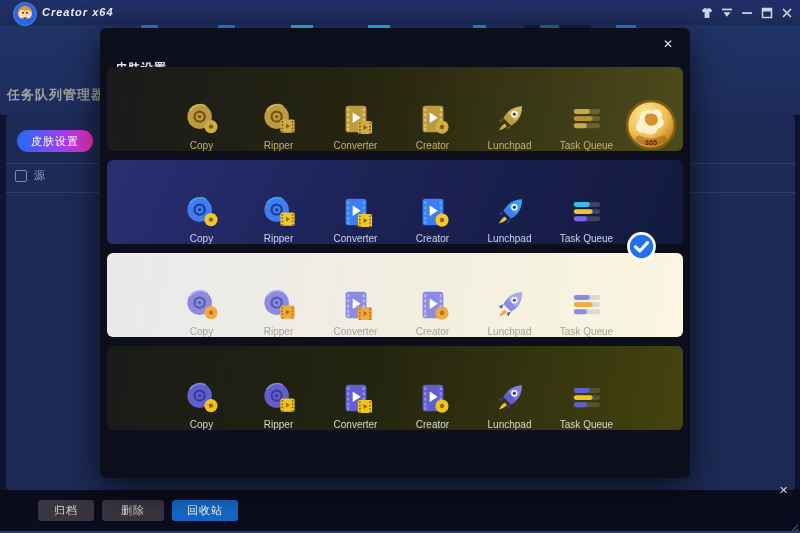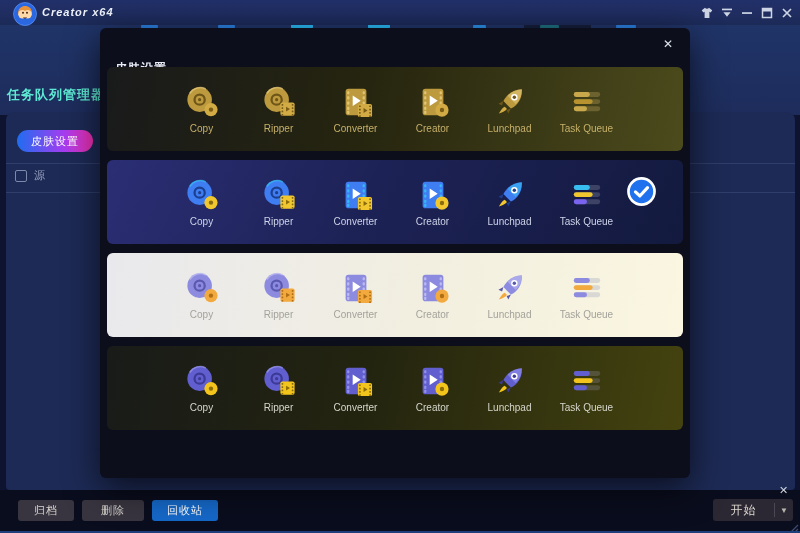--- a/index.html
+++ b/index.html
@@ -16,52 +16,52 @@
   .win-controls { position:absolute; right:7px; top:7px; display:flex; gap:8px; align-items:center; }
   .win-controls span { width:12px; height:12px; display:inline-flex; align-items:center; justify-content:center; cursor:pointer; }
 
   
   .navarea { position:absolute; left:0; top:25px; width:800px; height:90px;
     background:linear-gradient(180deg,#203468,#1d2c5b); z-index:1; }
   .nav-tab-dark { position:absolute; left:524px; top:0; width:67px; height:28px; background:#151e3c; z-index:2; }
   .peek { position:absolute; border-radius:8px 8px 2px 2px; z-index:3; }
 
   
-  .section-title { position:absolute; left:7px; top:86px; font-size:13px; font-weight:bold; color:#5eead4; z-index:2; letter-spacing:1px; }
+  .section-title { position:absolute; left:7px; top:86px; font-size:13px; font-weight:bold; color:#a3a3a3; z-index:2; letter-spacing:1px; }
   .panel { position:absolute; left:6px; top:112px; width:789px; height:378px;
     background:#1d2a55; border-radius:8px 8px 4px 4px; z-index:1; }
   .panel .hline { position:absolute; left:0; width:100%; height:1px; background:rgba(135,155,205,0.18); }
   .pill { position:absolute; left:17px; top:130px; width:76px; height:22px; border-radius:11px;
     background:linear-gradient(90deg,#1f6df0,#a63cf0 62%,#ef2fb0); color:#fff; font-size:11px;
     display:flex; align-items:center; justify-content:center; z-index:2; cursor:pointer; letter-spacing:1px; }
   .src-row { position:absolute; left:15px; top:168px; display:flex; align-items:center; gap:7px; z-index:2; }
   .src-row .cb { width:12px; height:12px; border:1px solid #7d88ac; border-radius:2px; background:transparent; cursor:pointer; }
   .src-row .src-label { font-size:11px; color:#96a0c0; }
 
   
   .bottombar { position:absolute; left:0; top:490px; width:800px; height:43px; background:#0a0d1d; z-index:2; }
   .btn { position:absolute; top:10px; height:21px; border-radius:3px; background:#393540; color:#d9d6d0;
-    font-size:11px; display:flex; align-items:center; justify-content:center; cursor:pointer; letter-spacing:1px; }
+    font-size:11px; display:flex; align-items:center; justify-content:center; cursor:pointer; letter-spacing:1px;margin-left:20px; }
   .btn.blue { background:#1568c8; color:#fff; }
   .start-btn { position:absolute; left:713px; top:9px; width:80px; height:22px; background:#2b2834;
     border-radius:3px; display:flex; align-items:center; cursor:pointer; }
   .start-btn .start-label { flex:1; text-align:center; color:#ddd8cf; font-size:12px; letter-spacing:1px; }
   .start-btn .vdiv { width:1px; height:14px; background:#4c4754; }
   .start-btn .caret { width:18px; text-align:center; color:#b9b5ad; font-size:8px; }
   .notif-close { position:absolute; left:779px; top:-6px; color:#cfd4de; font-size:11px; cursor:pointer; z-index:3; }
   .grip { position:absolute; right:1px; bottom:1px; width:12px; height:12px; cursor:nwse-resize; }
   .bottom-strip { position:absolute; left:0; bottom:0; width:800px; height:2px; background:#1f3e7c; }
 
   
   .dialog { position:absolute; left:100px; top:28px; width:590px; height:450px; background:#0c0e1c;
     border-radius:6px; z-index:5; box-shadow:0 10px 34px rgba(0,0,0,0.65); }
   .dlg-title { position:absolute; left:15px; top:32px; font-size:12px; font-weight:bold; color:#e9ecf4; letter-spacing:1px; }
   .dlg-close { position:absolute; right:13px; top:7px; font-size:12px; color:#dfe3ea; cursor:pointer; padding:2px 4px; }
   .skin-list { position:absolute; left:7px; right:7px; top:39px; display:flex; flex-direction:column; gap:9px; }
-  .skin-row { height:84px; border-radius:6px; display:flex; align-items:flex-start;
+  .skin-row { height:84px; border-radius:6px; display:flex; align-items:flex-end;
     padding-left:56px; padding-right:26px; cursor:pointer; }
   .skin-col { width:77px; display:flex; flex-direction:column; align-items:center; padding-top:18px; }
   .skin-icon { width:34px; height:34px; }
   .skin-icon svg { width:34px; height:34px; display:block; }
   .skin-label { margin-top:4px; font-size:10px; white-space:nowrap; }
   .badge-slot { flex:1; display:flex; align-items:center; justify-content:center; overflow:visible; }
   .badge-365 { width:52px; height:52px; flex-shrink:0; }
   .check-badge { width:29px; height:29px; flex-shrink:0; transform:translateY(17px); }
 </style>
 </head>
@@ -135,25 +135,20 @@
           </svg>
       </span>
     </div>
   </div>
 
   <div class="bottombar">
     <div class="btn" style="left:18px;width:56px;">归档</div>
     <div class="btn" style="left:82px;width:62px;">删除</div>
     <div class="btn blue" style="left:152px;width:66px;text-align:center;">回收站</div>
     <div class="notif-close">✕</div>
-    <div class="start-btn">
-      <span class="start-label">开始</span>
-      <span class="vdiv"></span>
-      <span class="caret">▼</span>
-    </div>
     <div class="grip">
       <svg viewBox="0 0 12 12" width="12" height="12">
         <path d="M11 3 L3 11 M11 7 L7 11 M11 11 L11 11" stroke="#3d4a74" stroke-width="1.3"></path>
       </svg>
     </div>
     <div class="bottom-strip"></div>
   </div>
 
   <div class="dialog">
     <div class="dlg-title">皮肤设置</div>
@@ -270,20 +265,36 @@
                   <rect x="4" y="7.5" width="17" height="5.2" rx="2.6" fill="#c9a84c"></rect>
                   <rect x="4" y="15" width="28" height="5.2" rx="2.6" fill="#6b6230"></rect>
                   <rect x="4" y="15" width="20" height="5.2" rx="2.6" fill="#b7922f"></rect>
                   <rect x="4" y="22.5" width="28" height="5.2" rx="2.6" fill="#6b6230"></rect>
                   <rect x="4" y="22.5" width="14" height="5.2" rx="2.6" fill="#c9a84c"></rect>
                 </svg>
               </div>
               <div class="skin-label" style="color: rgb(198, 176, 106);">Task Queue</div>
             </div>
           </div>
+    <div class="badge-slot">
+            <svg viewBox="0 0 52 52" class="badge-365">
+              <defs>
+                <radialGradient id="g365" cx="38%" cy="30%" r="80%">
+                  <stop offset="0%" stop-color="#fde9a0"></stop>
+                  <stop offset="55%" stop-color="#eebf4e"></stop>
+                  <stop offset="100%" stop-color="#a96a12"></stop>
+                </radialGradient>
+              </defs>
+              <circle cx="26" cy="26" r="24" fill="url(#g365)" stroke="#7d5a14" stroke-width="2.6"></circle>
+              <path d="M14 40 Q26 46 38 40" stroke="#8a4d0c" stroke-width="7" fill="none" opacity="0.4" stroke-linecap="round"></path>
+              <path d="M15 21 C13 14 21 9 27 12 C33 8 39 13 36.5 19 C41 22 38.5 29 33 29.5 C32 35.5 23.5 37.5 19 33.5 C13 35 8.5 28.5 12.5 24.5 C11.5 23 13 21.5 15 21 Z" fill="#fbf0cf"></path>
+              <path d="M20 17.5 C18.5 23 23 27.5 28 26.5 C33.5 25.5 34.5 19 30.5 16 C27 13.8 21 14 20 17.5 Z" fill="#d98f2b"></path>
+              <text x="26" y="45.5" font-size="7.5" font-weight="bold" fill="#7c2208" text-anchor="middle" font-family="Liberation Sans, sans-serif">365</text>
+            </svg>
+          </div>
   </div>
         <div class="skin-row" style="background: linear-gradient(115deg, rgb(43, 46, 116) 0%, rgb(29, 34, 86) 45%, rgb(19, 26, 62) 100%);">
     <div class="cols" style="display:flex;">
             <div class="skin-col">
               <div class="skin-icon">
                 <svg viewBox="0 0 36 36">
                   <circle cx="15.5" cy="15.5" r="13" fill="#3f7df2"></circle>
                   <path d="M5 9 A13 13 0 0 1 22 4.2" stroke="#35c2f2" stroke-width="1.6" fill="none" opacity="0.7"></path>
                   <circle cx="15.5" cy="15.5" r="5.4" fill="none" stroke="#1c3f8f" stroke-width="2.4"></circle>
                   <circle cx="15.5" cy="15.5" r="1.7" fill="#1c3f8f"></circle>

